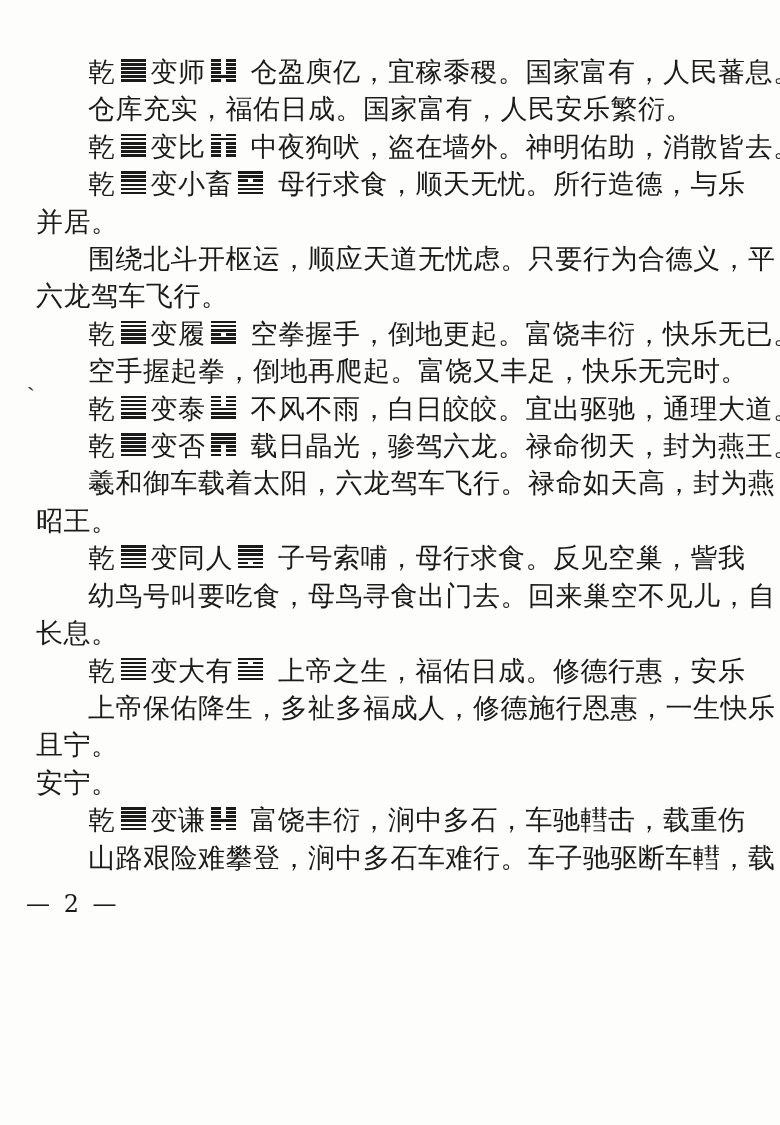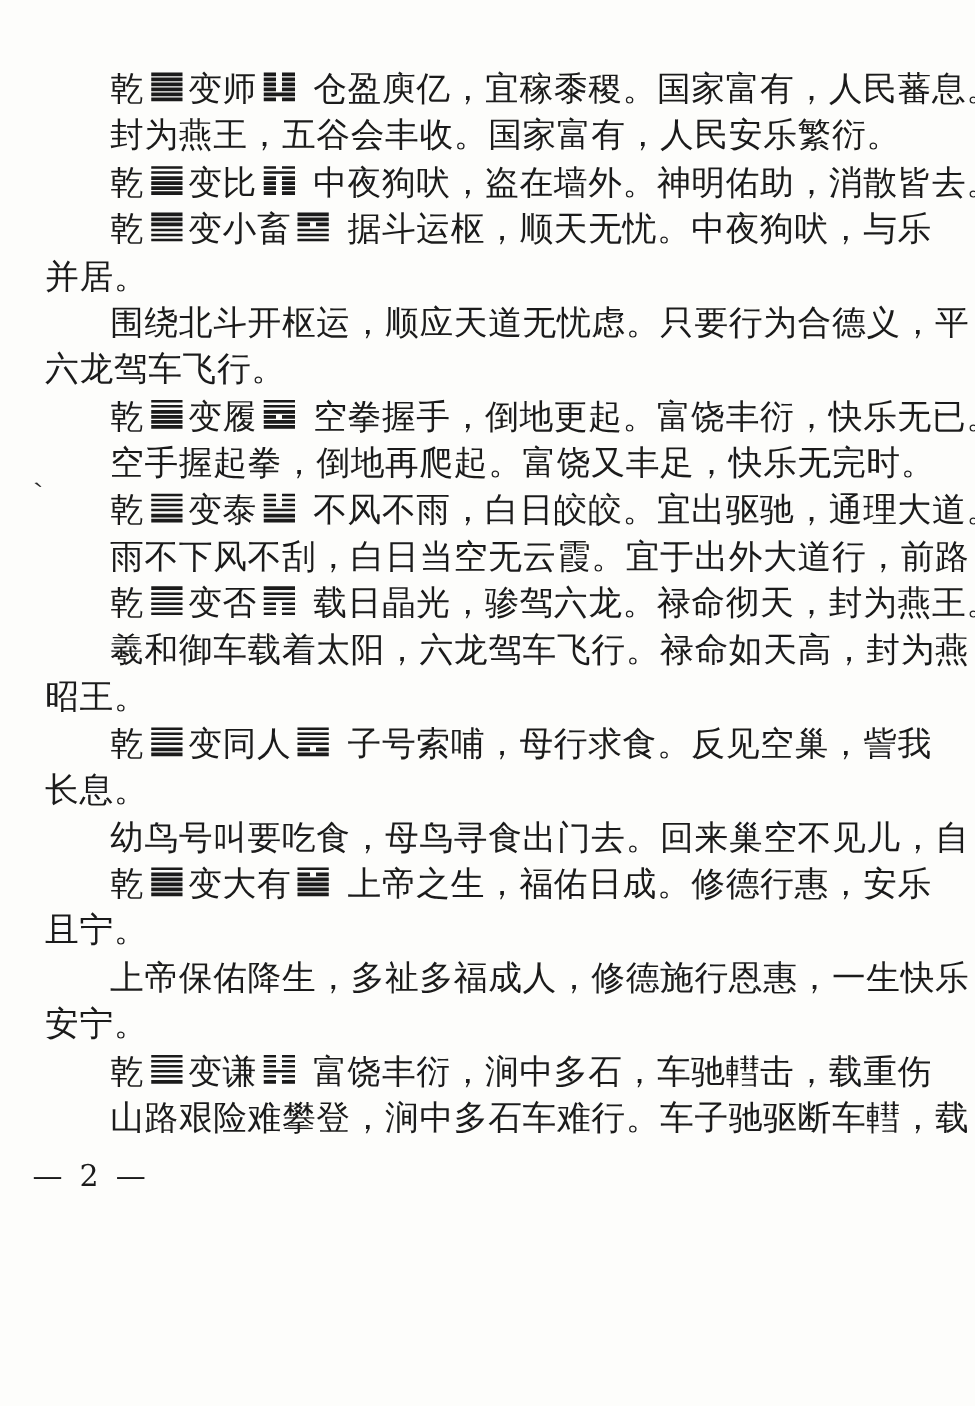--- a/index.html
+++ b/index.html
@@ -42,37 +42,36 @@
     font-size:22px;color:#2a2a2a;transform:rotate(-12deg);
   }
 </style>
 </head>
 <body>
 
 <div class="page">
   <span class="artifact">`</span>
   <div class="content">
       <div class="line ind"><span class="txt">乾</span><span class="hex"><i></i><i></i><i></i><i></i><i></i><i></i></span><span class="txt">变师</span><span class="hex hex2"><i class="broken"></i><i class="broken"></i><i class="broken"></i><i class="broken"></i><i></i><i class="broken"></i></span><span class="txt">仓盈庾亿，宜稼黍稷。国家富有，人民蕃息。</span></div>
-      <div class="line ind"><span class="txt">封为燕王，五谷会丰收。国家富有，人民安乐繁衍。</span></div>
+      <div class="line ind"><span class="txt">仓库充实，福佑日成。国家富有，人民安乐繁衍。</span></div>
       <div class="line ind"><span class="txt">乾</span><span class="hex"><i></i><i></i><i></i><i></i><i></i><i></i></span><span class="txt">变比</span><span class="hex hex2"><i class="broken"></i><i></i><i class="broken"></i><i class="broken"></i><i class="broken"></i><i class="broken"></i></span><span class="txt">中夜狗吠，盗在墙外。神明佑助，消散皆去。</span></div>
-      <div class="line ind"><span class="txt">乾</span><span class="hex"><i></i><i></i><i></i><i></i><i></i><i></i></span><span class="txt">变小畜</span><span class="hex hex2"><i></i><i></i><i class="broken"></i><i></i><i></i><i></i></span><span class="txt">据斗运枢，顺天无忧。中夜狗吠，与乐</span></div>
+      <div class="line ind"><span class="txt">乾</span><span class="hex"><i></i><i></i><i></i><i></i><i></i><i></i></span><span class="txt">变小畜</span><span class="hex hex2"><i></i><i></i><i class="broken"></i><i></i><i></i><i></i></span><span class="txt">母行求食，顺天无忧。所行造德，与乐</span></div>
       <div class="line"><span class="txt">并居。</span></div>
       <div class="line ind"><span class="txt">围绕北斗开枢运，顺应天道无忧虑。只要行为合德义，平</span></div>
       <div class="line"><span class="txt">六龙驾车飞行。</span></div>
       <div class="line ind"><span class="txt">乾</span><span class="hex"><i></i><i></i><i></i><i></i><i></i><i></i></span><span class="txt">变履</span><span class="hex hex2"><i></i><i></i><i></i><i class="broken"></i><i></i><i></i></span><span class="txt">空拳握手，倒地更起。富饶丰衍，快乐无已。</span></div>
       <div class="line ind"><span class="txt">空手握起拳，倒地再爬起。富饶又丰足，快乐无完时。</span></div>
       <div class="line ind"><span class="txt">乾</span><span class="hex"><i></i><i></i><i></i><i></i><i></i><i></i></span><span class="txt">变泰</span><span class="hex hex2"><i class="broken"></i><i class="broken"></i><i class="broken"></i><i></i><i></i><i></i></span><span class="txt">不风不雨，白日皎皎。宜出驱驰，通理大道。</span></div>
-      <div class="line ind"><span class="txt">雨不下风不刮，白日当空无云霞。宜于出外大道行，前路</span></div>
       <div class="line ind"><span class="txt">乾</span><span class="hex"><i></i><i></i><i></i><i></i><i></i><i></i></span><span class="txt">变否</span><span class="hex hex2"><i></i><i></i><i></i><i class="broken"></i><i class="broken"></i><i class="broken"></i></span><span class="txt">载日晶光，骖驾六龙。禄命彻天，封为燕王。</span></div>
       <div class="line ind"><span class="txt">羲和御车载着太阳，六龙驾车飞行。禄命如天高，封为燕</span></div>
       <div class="line"><span class="txt">昭王。</span></div>
       <div class="line ind"><span class="txt">乾</span><span class="hex"><i></i><i></i><i></i><i></i><i></i><i></i></span><span class="txt">变同人</span><span class="hex hex2"><i></i><i></i><i></i><i></i><i class="broken"></i><i></i></span><span class="txt">子号索哺，母行求食。反见空巢，訾我</span></div>
+      <div class="line ind"><span class="txt">幼鸟号叫要吃食，母鸟寻食出门去。回来巢空不见儿，自</span></div>
       <div class="line"><span class="txt">长息。</span></div>
-      <div class="line ind"><span class="txt">幼鸟号叫要吃食，母鸟寻食出门去。回来巢空不见儿，自</span></div>
       <div class="line ind"><span class="txt">乾</span><span class="hex"><i></i><i></i><i></i><i></i><i></i><i></i></span><span class="txt">变大有</span><span class="hex hex2"><i></i><i class="broken"></i><i></i><i></i><i></i><i></i></span><span class="txt">上帝之生，福佑日成。修德行惠，安乐</span></div>
+      <div class="line ind"><span class="txt">上帝保佑降生，多祉多福成人，修德施行恩惠，一生快乐</span></div>
       <div class="line"><span class="txt">且宁。</span></div>
-      <div class="line ind"><span class="txt">上帝保佑降生，多祉多福成人，修德施行恩惠，一生快乐</span></div>
       <div class="line"><span class="txt">安宁。</span></div>
       <div class="line ind"><span class="txt">乾</span><span class="hex"><i></i><i></i><i></i><i></i><i></i><i></i></span><span class="txt">变谦</span><span class="hex hex2"><i class="broken"></i><i class="broken"></i><i class="broken"></i><i></i><i class="broken"></i><i class="broken"></i></span><span class="txt">富饶丰衍，涧中多石，车驰轊击，载重伤</span></div>
       <div class="line ind"><span class="txt">山路艰险难攀登，涧中多石车难行。车子驰驱断车轊，载</span></div>
     </div>
   <div class="footer">— 2 —</div>
 </div>
 
 </body></html>

